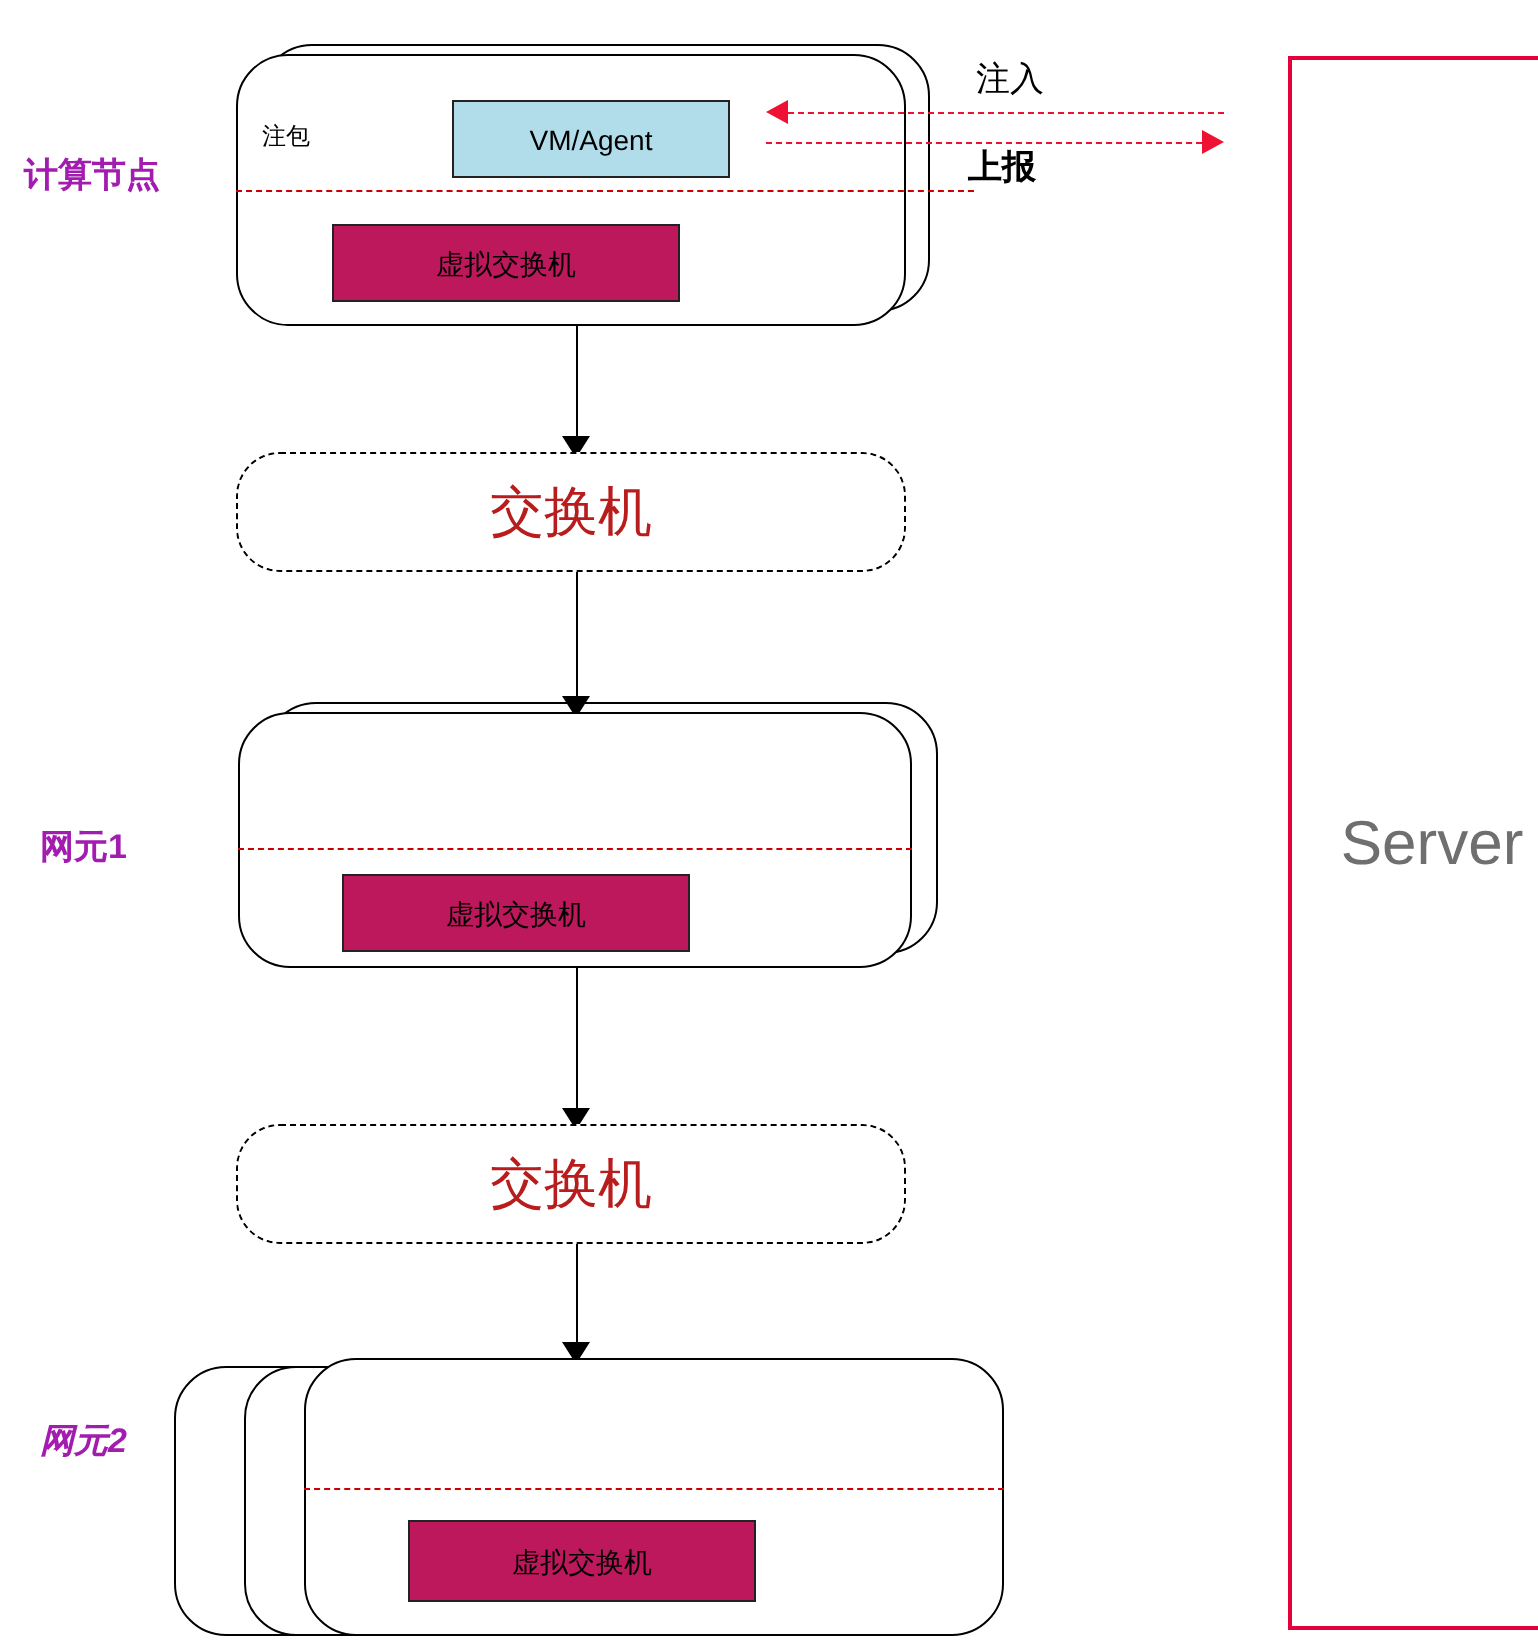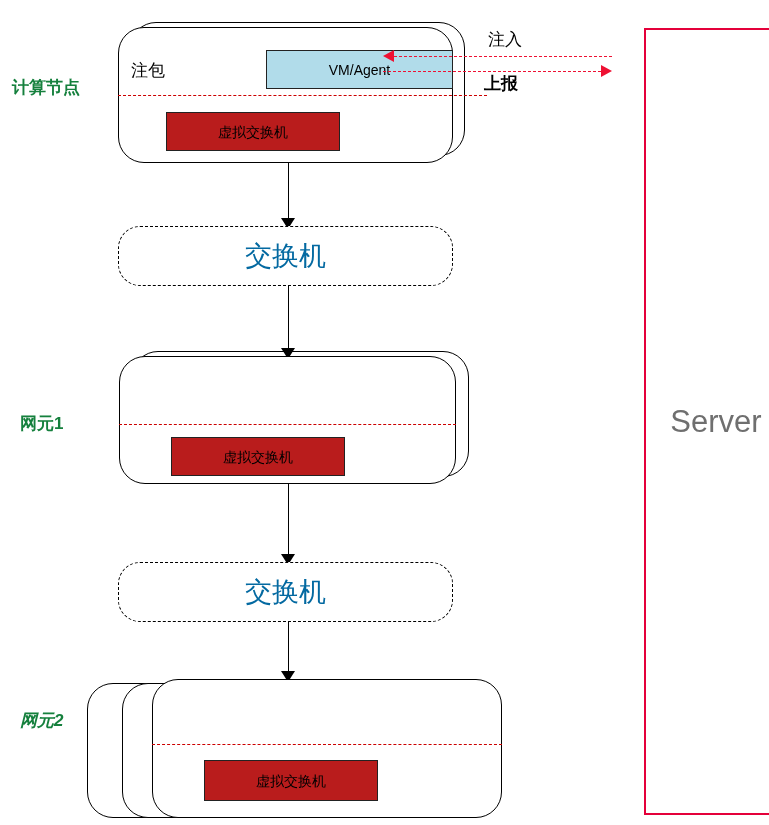--- a/index.html
+++ b/index.html
@@ -18,21 +18,21 @@
     overflow: hidden;
   }
 
   
   .abs { position: absolute; box-sizing: border-box; }
 
   
   .side-label {
     font-weight: bold;
     font-size: 17px;
-    color: #15803d;
+    color: #a21caf;
     white-space: nowrap;
     line-height: 1;
   }
 
   
   .node-stack { position: absolute; }
   .node-card {
     position: absolute;
     box-sizing: border-box;
     border: 1.6px solid #000000;
@@ -58,44 +58,44 @@
     border: 1.3px solid #222222;
     display: flex;
     align-items: center;
     justify-content: center;
     font-size: 14px;
     color: #000000;
     z-index: 8;
     line-height: 1;
   }
   .inner-box.vm     { background: #b1dcea; }
-  .inner-box.vswitch{ background: #b91c1c; }
+  .inner-box.vswitch{ background: #be185d; }
 
   
   .node-text {
     position: absolute;
-    font-size: 17px;
+    font-size: 12px;
     color: #000000;
     z-index: 7;
     white-space: nowrap;
     line-height: 1;
   }
 
   
   .switch-box {
     position: absolute;
     box-sizing: border-box;
     border: 1.7px dashed #000000;
     border-radius: 22px;
     background: #ffffff;
     display: flex;
     align-items: center;
     justify-content: center;
     font-size: 27px;
-    color: #0369a1;
+    color: #b91c1c;
     z-index: 5;
   }
 
   
   .server-box {
     position: absolute;
     box-sizing: border-box;
     border: 2.6px solid #e4003a;
     background: #ffffff;
     display: flex;
@@ -169,21 +169,21 @@
   <div class="abs side-label" style="left:20px; top:712px;font-style:italic;">网元2</div>
 
   <div class="node-stack">
     <div class="node-card behind1 abs" style="left:130px; top:22px; width:335px; height:134px;"></div>
     <div class="node-card front abs" style="left:118px; top:27px; width:335px; height:136px;"></div>
 
     <div class="node-sep" style="left:118px; top:95px; width:369px;"></div>
 
     <div class="node-text" style="left:131px; top:62px;">注包</div>
 
-    <div class="inner-box vm" style="left:226px; top:50px; width:187px; height:39px;margin-left:40px;">VM/Agent</div>
+    <div class="inner-box vm" style="left:226px; top:50px; width:139px; height:39px;">VM/Agent</div>
 
     <div class="inner-box vswitch" style="left:166px; top:112px; width:174px; height:39px;">虚拟交换机</div>
   </div>
 
   <div class="vline" style="left:288px; top:163px; height:60px;"></div>
   <div class="varrow" style="left:281px; top:218px;"></div>
 
   <div class="switch-box" style="left:118px; top:226px; width:335px; height:60px;">交换机</div>
 
   <div class="vline" style="left:288px; top:286px; height:67px;"></div>

